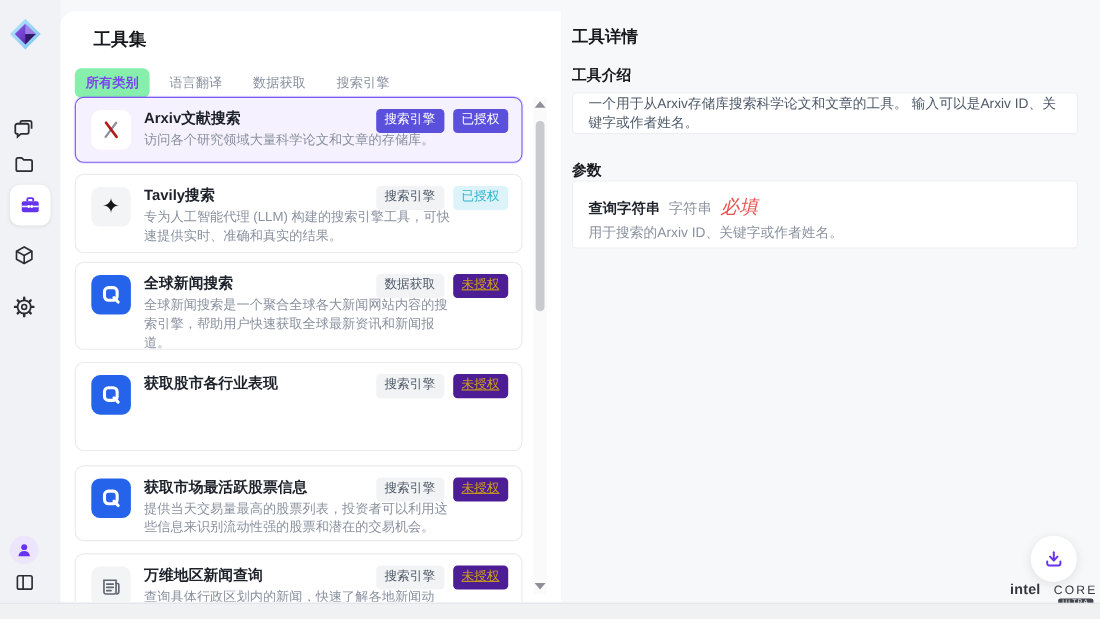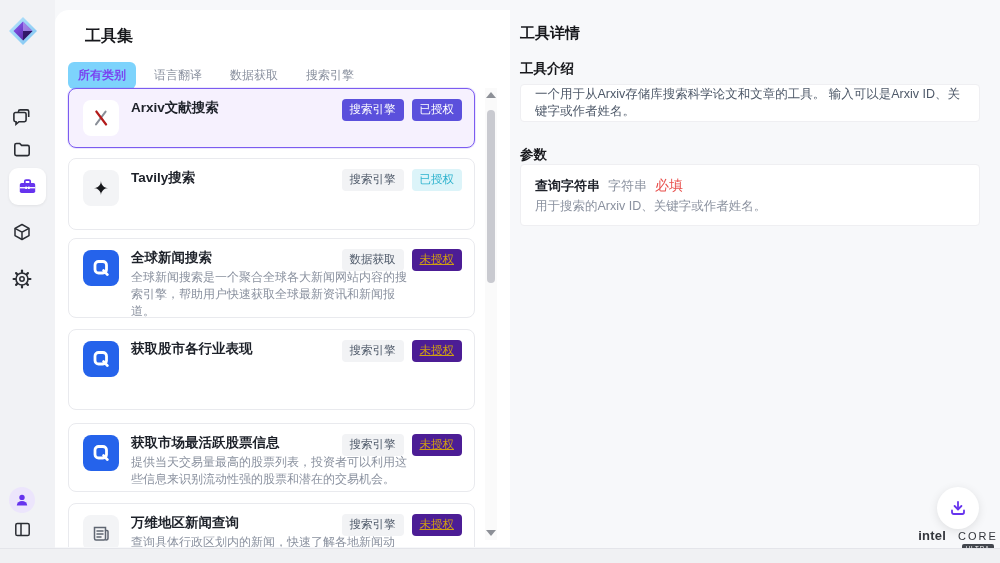--- a/index.html
+++ b/index.html
@@ -13,21 +13,21 @@
   .rail-item { position:absolute; left:11px; width:22px; height:22px; display:flex; align-items:center; justify-content:center; cursor:pointer; }
   .rail-item svg { display:block; }
   .rail-active { position:absolute; left:9px; top:168px; width:37px; height:37px; background:#ffffff; border-radius:9px; box-shadow:0 1px 3px rgba(0,0,0,.07); display:flex; align-items:center; justify-content:center; cursor:pointer; }
   .avatar-chip { position:absolute; left:9px; top:487px; width:26px; height:26px; border-radius:50%; background:#ece5fc; display:flex; align-items:center; justify-content:center; cursor:pointer; }
 
   
   .panel { position:absolute; left:55px; top:10px; width:455px; height:537px; background:#ffffff; border-radius:14px 0 0 0; overflow:hidden; }
   .panel-title { position:absolute; left:30px; top:16px; font-size:16px; font-weight:bold; color:#17181c; }
   .tabs { position:absolute; left:13px; top:52px; display:flex; align-items:center; gap:8px; }
   .tab { font-size:12px; color:#8a919f; padding:5px 10px; border-radius:6px; cursor:pointer; white-space:nowrap; }
-  .tab.active { color:#7a45f0; background:#7dd3fc; font-weight:bold; }
+  .tab.active { color:#7a45f0; background:#86efac; font-weight:bold; }
 
   .card { position:absolute; left:13px; width:407px; background:#ffffff; border:1px solid #e9eaee; border-radius:8px; overflow:hidden; cursor:pointer;padding-left:29px; }
   .card.selected { border:1px solid #7c5cf0; background:#f6f1fe; box-shadow:0 0 0 1px rgba(124,92,240,.15); }
   .tool-icon { position:absolute; left:14px; top:11px; width:36px; height:36px; border-radius:8px; display:flex; align-items:center; justify-content:center; }
   .tool-icon.lt { background:#f3f4f6; }
   .tool-icon.white { background:#ffffff; }
   .tool-icon.blue { background:#2563eb; }
   .tool-name { position:absolute; left:62px; top:10px; font-size:13.5px; font-weight:bold; color:#1d2129; white-space:nowrap; }
   .tool-desc { position:absolute; left:62px; top:30px; width:278px; font-size:12px; line-height:17px; color:#8a919f; overflow:hidden; }
   .badges { position:absolute; right:12px; top:10px; display:flex; gap:8px; }
@@ -48,21 +48,21 @@
   
   .detail { position:absolute; left:510px; top:0; width:490px; height:548px; }
   .detail-title { position:absolute; left:10px; top:24px; font-size:15px; font-weight:bold; color:#17181c; }
   .sec-head { position:absolute; left:10px; font-size:13.5px; font-weight:bold; color:#17181c; }
   .white-card { position:absolute; left:10px; width:460px; background:#ffffff; border:1px solid #efeff2; border-radius:4px; }
   .intro-card { top:84px; height:38px; display:flex; align-items:center; padding:0 14px; font-size:12.5px; color:#4e5969; }
   .param-card { top:164px; height:62px; padding:12px 14px; }
   .param-row { display:flex; align-items:baseline; gap:8px; }
   .param-name { font-size:13px; font-weight:bold; color:#1d2129; }
   .param-type { font-size:13px; color:#8a919f; }
-  .param-req { font-size:14px; color:#e8514e; }
+  .param-req { font-size:17px; color:#e8514e;font-style:italic; }
   .param-desc { margin-top:3px; font-size:12.5px; color:#8a919f; }
 
   
   .dl-btn { position:absolute; left:937px; top:487px; width:42px; height:42px; border-radius:50%; background:#ffffff; box-shadow:0 2px 10px rgba(0,0,0,.10); display:flex; align-items:center; justify-content:center; cursor:pointer; }
   .intel { position:absolute; left:918px; top:528px; width:80px; display:flex; flex-direction:column; align-items:center; }
   .intel-line { display:flex; align-items:baseline; gap:12px; color:#33363c; }
   .intel-word { font-size:13px; font-weight:bold; letter-spacing:.2px; }
   .core-word { font-size:11px; letter-spacing:2px; font-weight:400; text-transform:uppercase; }
   .ultra-chip { align-self:flex-end; margin-right:4px; margin-top:1px; background:#43474e; color:#ffffff; font-size:6px; letter-spacing:1px; padding:1px 4px; border-radius:2px; }
 
@@ -166,31 +166,33 @@
     </div>
 
     <div class="card selected" style="top:78px;height:60px">
       <div class="tool-icon white">
         <svg width="20" height="20" viewBox="0 0 20 20" fill="none" stroke-linecap="round">
           <line x1="14.6" y1="3.6" x2="5" y2="16.4" stroke="#8a8f98" stroke-width="2"></line>
           <line x1="5.4" y1="3.6" x2="15" y2="16.4" stroke="#b31b1b" stroke-width="2.4"></line>
         </svg>
       </div>
       <div class="tool-name">Arxiv文献搜索</div>
+      <div class="tool-desc">访问各个研究领域大量科学论文和文章的存储库。</div>
       <div class="badges">
         <span class="badge sel">搜索引擎</span>
         <span class="badge sel">已授权</span>
       </div>
     </div>
 
     <div class="card" style="top:148px;height:72px">
       <div class="tool-icon lt">
         <span class="star-glyph">✦</span>
       </div>
       <div class="tool-name">Tavily搜索</div>
+      <div class="tool-desc">专为人工智能代理 (LLM) 构建的搜索引擎工具，可快速提供实时、准确和真实的结果。</div>
       <div class="badges">
         <span class="badge cat">搜索引擎</span>
         <span class="badge ok">已授权</span>
       </div>
     </div>
 
     <div class="card" style="top:228px;height:80px">
       <div class="tool-icon blue">
         <svg width="20" height="20" viewBox="0 0 20 20" fill="none" stroke="#ffffff" stroke-linecap="round">
           <rect x="4" y="3.5" width="11.5" height="11.5" rx="3.6" stroke-width="2.8"></rect>

